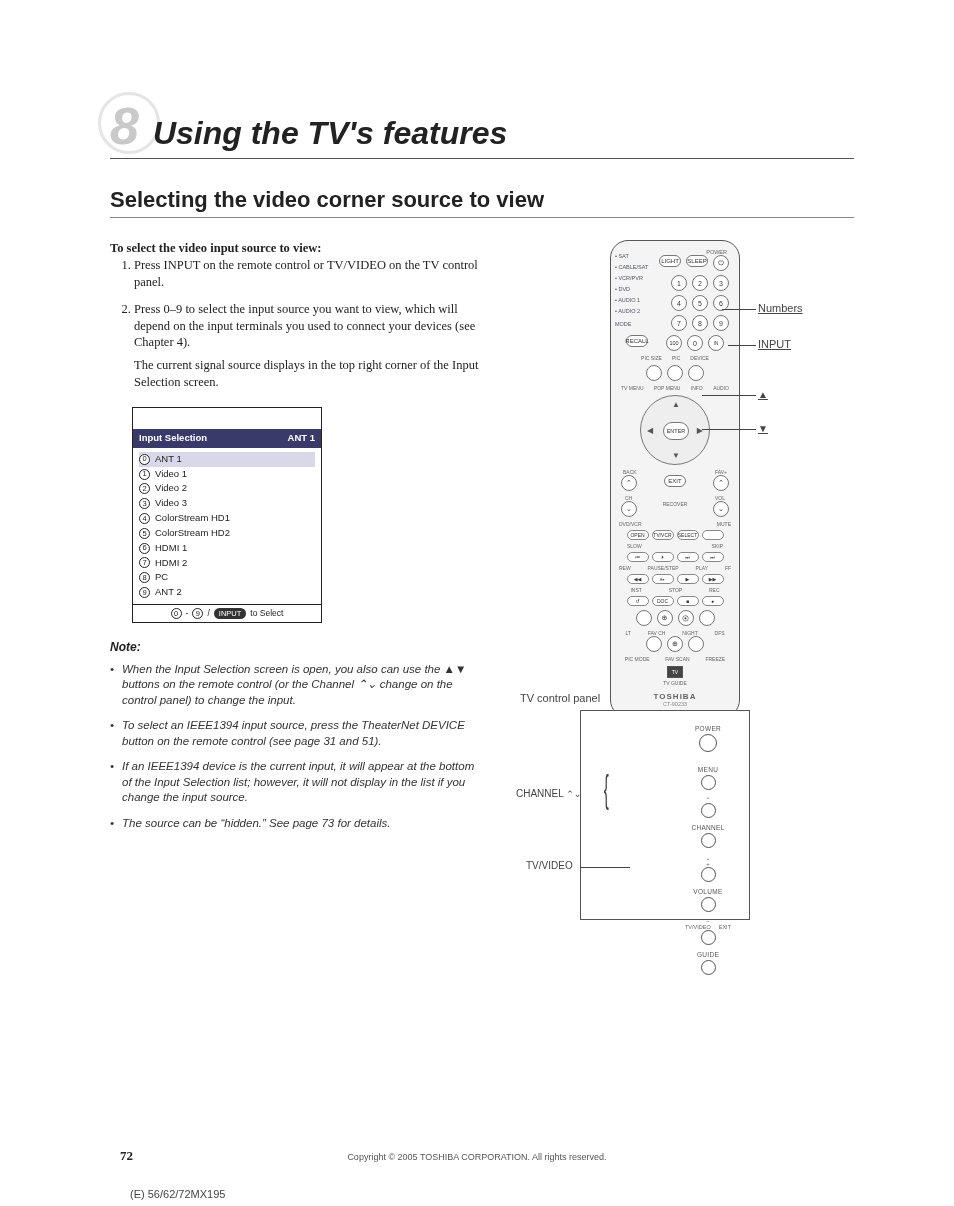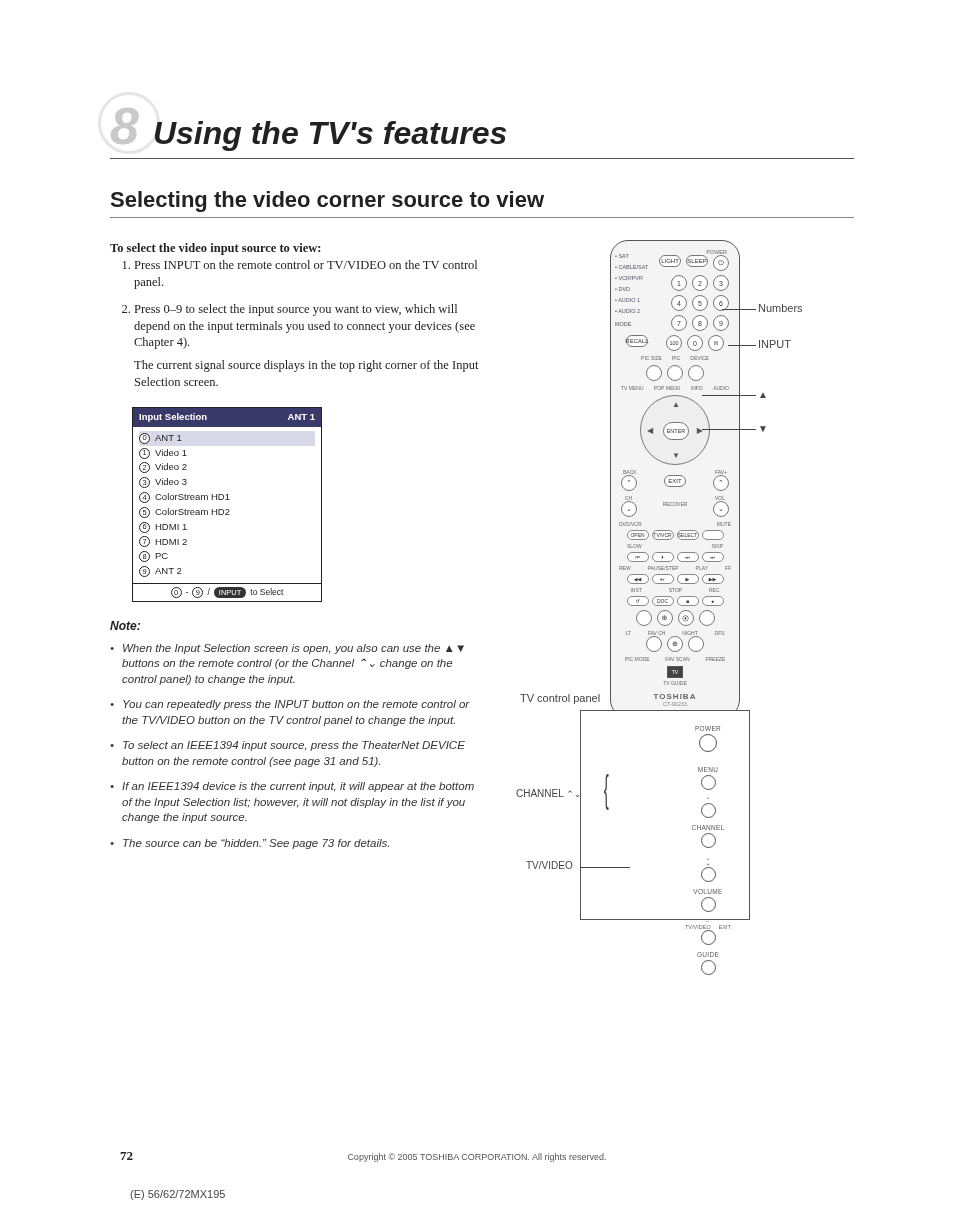--- a/index.html
+++ b/index.html
@@ -70,20 +70,21 @@
     font-family: Arial, Helvetica, sans-serif;
     font-size: 9.5px;
   }
   .input-sel-hdr {
     background: #3a3a6a;
     color: #fff;
     display: flex;
     justify-content: space-between;
     padding: 3px 6px;
     font-weight: 700;
+    margin-top: 21px;
   }
   .input-sel-body { padding: 4px 6px; background: #fff; }
   .input-sel-row { display:flex; align-items:center; gap:5px; padding:1px 0; }
   .circled {
     display: inline-flex;
     align-items: center;
     justify-content: center;
     width: 11px; height: 11px;
     border: 1px solid #222;
     border-radius: 50%;
@@ -170,21 +171,21 @@
   .rm-dpad .ctr{
     position:absolute;width:26px;height:18px;left:22px;top:26px;
     border:1px solid #777;border-radius:9px;background:#fff;
     font-size:5.5px;display:flex;align-items:center;justify-content:center;
   }
   .rm-dpad .arr{position:absolute;font-size:8px;color:#555;}
   .rm-bar{display:flex;gap:3px;justify-content:center;margin:3px 0;}
   .rm-pill{width:22px;height:10px;border:1px solid #888;border-radius:5px;background:#fff;font-size:5px;display:flex;align-items:center;justify-content:center;}
   .rm-logo{font-size:8px;font-weight:700;text-align:center;margin-top:6px;letter-spacing:1px;color:#666;}
   .rm-tv{width:16px;height:12px;border:1px solid #555;margin:4px auto 2px;background:#444;color:#fff;font-size:5px;display:flex;align-items:center;justify-content:center;}
-  .callout{position:absolute;font-size:11px;color:#444;}
+  .callout{position:absolute;font-size:11px;color:#444;text-decoration:underline;}
   .callout .line{position:absolute;border-top:1px solid #444;}
   .remote-caption{text-align:center;font-size:11px;color:#444;margin-top:10px;}
 
   .tv-panel-title{font-size:11px;color:#444;margin:30px 0 6px 0;}
   .tv-panel{
     width:170px;height:210px;border:1px solid #555;margin:0 0 0 60px;
     position:relative;background:#fff;
   }
   .tvp-strip{
     position:absolute;right:18px;top:14px;width:46px;height:182px;
@@ -284,21 +285,20 @@
         <span class="circled">9</span>
         <span>/</span>
         <span class="input-btn">INPUT</span>
         <span>to Select</span>
       </div>
     </div>
 
     <div class="note-head">Note:</div>
     <ul class="notes">
       <li>When the Input Selection screen is open, you also can use the ▲▼ buttons on the remote control (or the Channel ⌃⌄ change on the control panel) to change the input.</li>
-      <li>You can repeatedly press the INPUT button on the remote control or the TV/VIDEO button on the TV control panel to change the input.</li>
       <li>To select an IEEE1394 input source, press the TheaterNet DEVICE button on the remote control (see page 31 and 51).</li>
       <li>If an IEEE1394 device is the current input, it will appear at the bottom of the Input Selection list; however, it will not display in the list if you change the input source.</li>
       <li>The source can be “hidden.” See page 73 for details.</li>
     </ul>
   </div>
 
   <div class="right-col">
     <div class="remote-wrap">
       <div class="remote">
         <div class="rm-labels-col">

